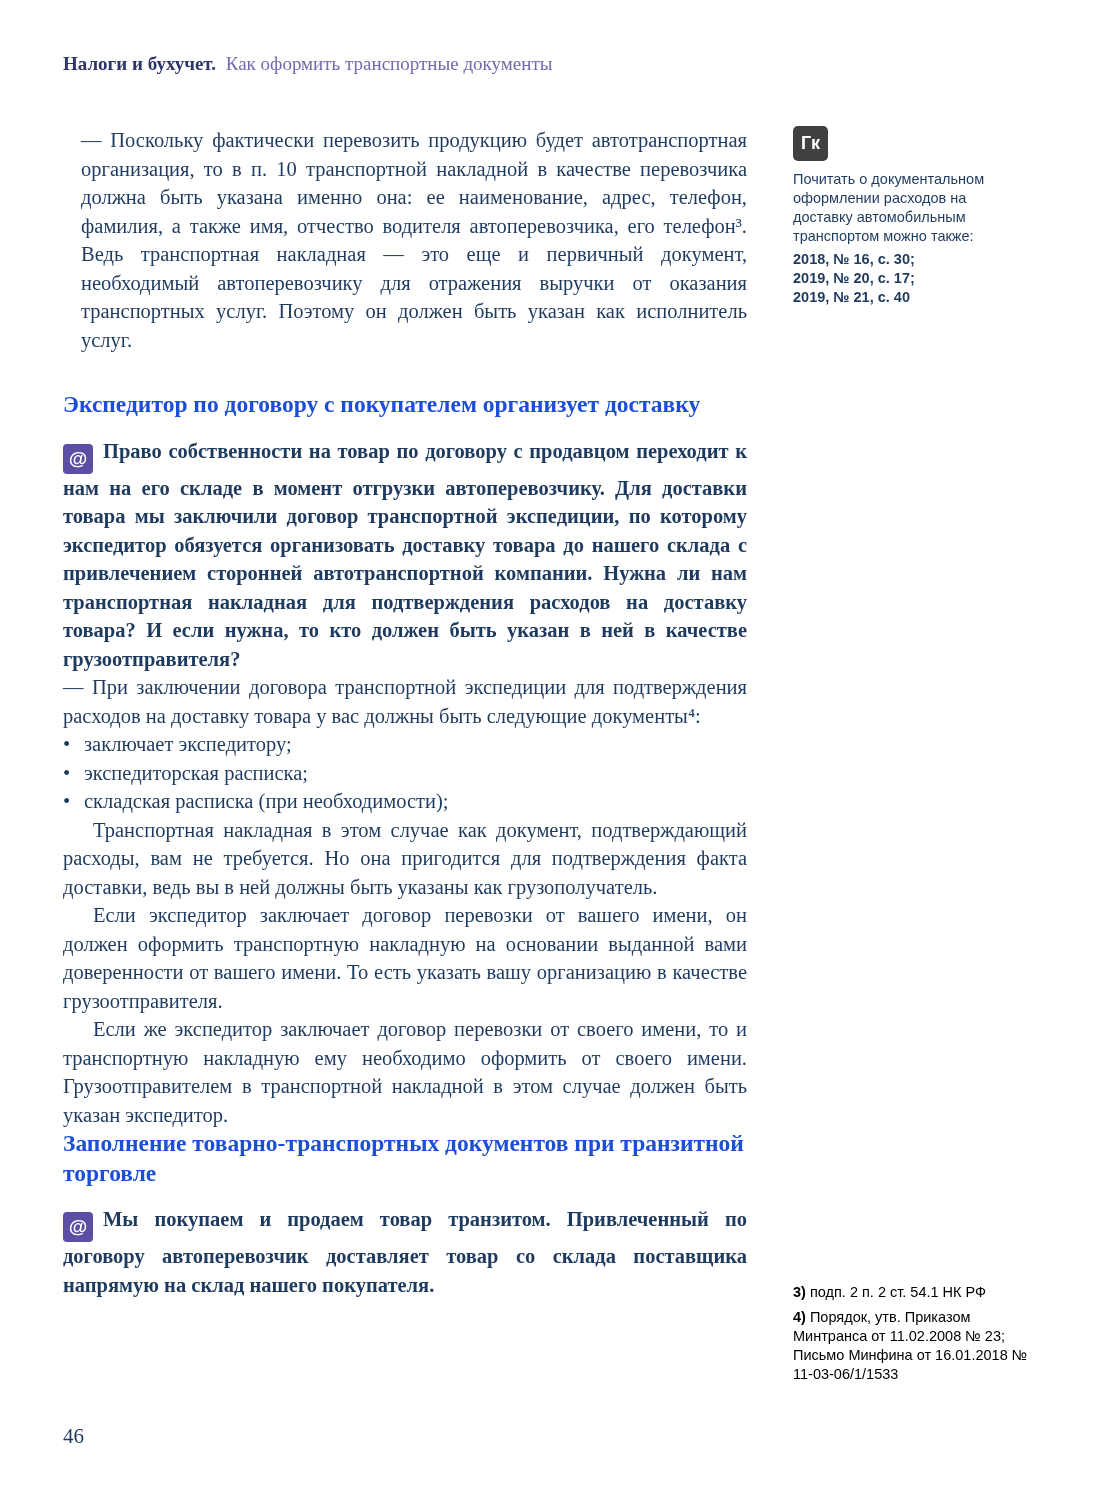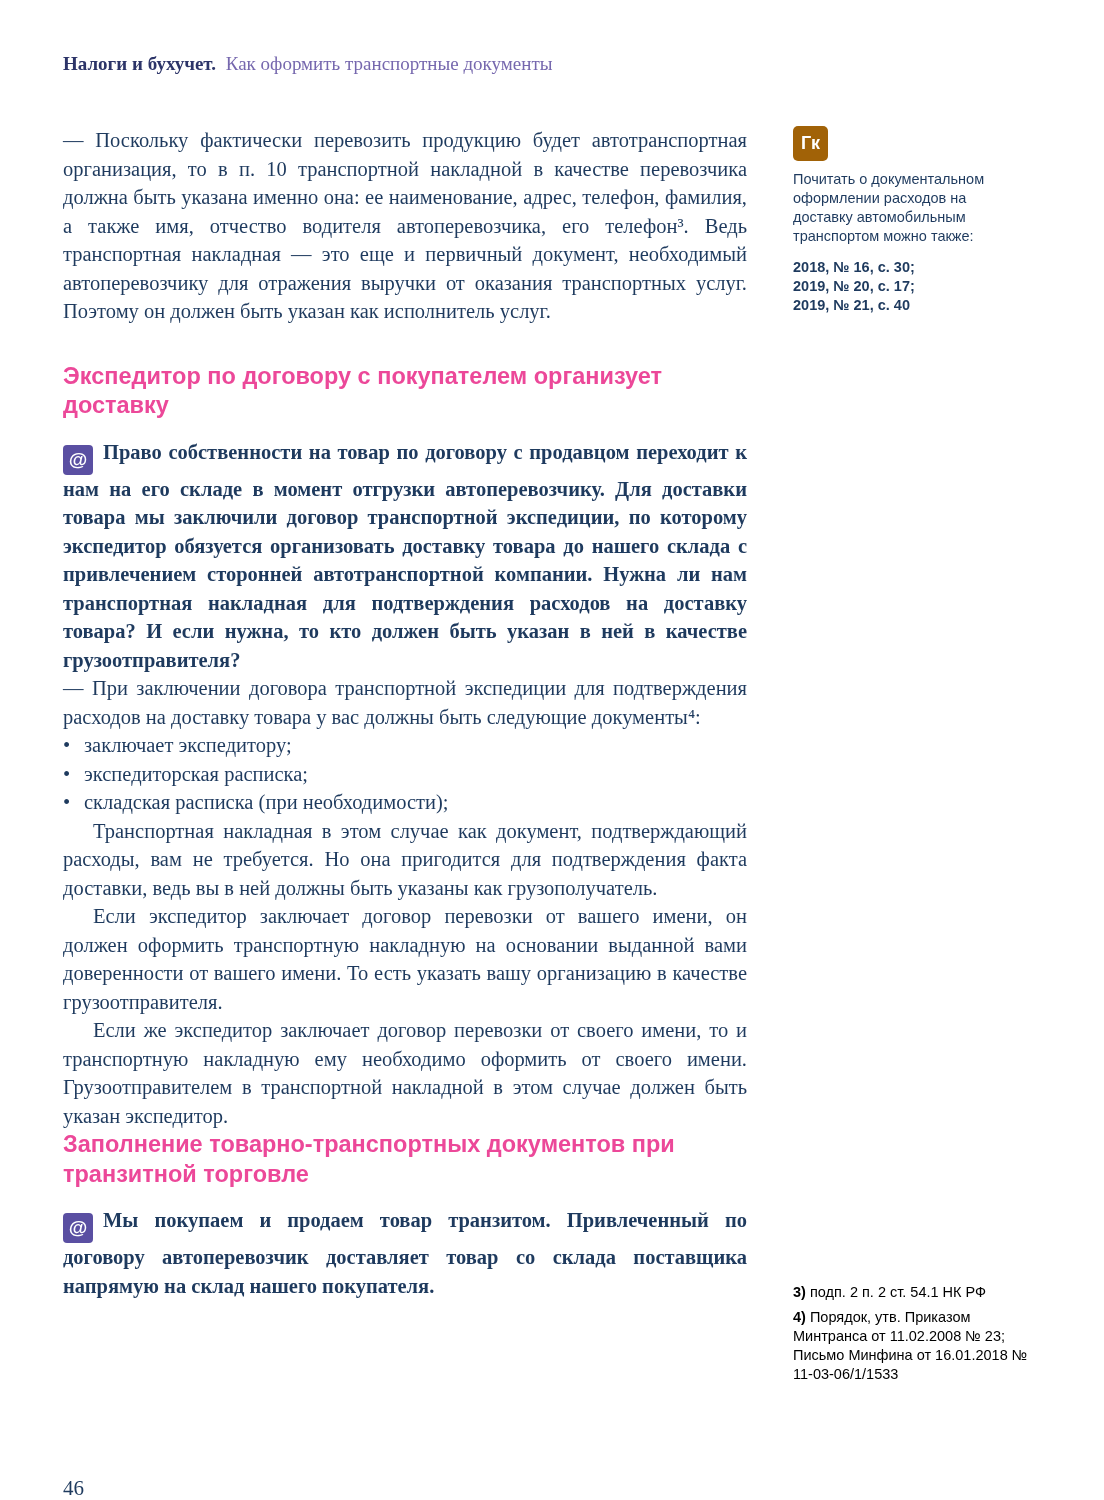--- a/index.html
+++ b/index.html
@@ -20,26 +20,26 @@
   .header .section { font-weight:bold; color:#2c3468; }
   .header .title  { color:#7668ae; margin-left:5px; }
 
   
   .main-col { position:absolute; left:63px; top:126px; width:684px; }
   .body-text {
     font-size:20.5px; line-height:28.5px;
     text-align:justify;
     color:#1e3a5e;
   }
-  .intro { margin-bottom:36px; }
+  .intro { margin-bottom:36px;margin-left:18px; }
   h2.section-heading {
-    font-family:Liberation Sans, sans-serif;
+    font-family:Liberation Serif, serif;
     font-weight:700;
     font-size:23.5px; line-height:29.5px;
-    color:#ec4899;
+    color:#1d4ed8;
     margin:0 0 17px 0;
   }
   .s2 { margin-top:40px; }
   .question {
     font-weight:bold;
     font-size:20.5px; line-height:28.5px;
     text-align:justify;
   }
   .at-icon {
     display:inline-block;
@@ -61,43 +61,43 @@
 
   
   .sidebar {
     position:absolute; left:793px; top:126px; width:232px;
     font-family:"Liberation Sans", sans-serif;
     font-size:14.5px; line-height:19px;
     color:#1e3a5e;
   }
   .gk-logo {
     width:35px; height:35px;
-    background:#a16207;
+    background:#404040;
     border-radius:5px;
     color:#ffffff;
     font-family:"Liberation Sans", sans-serif;
     font-weight:bold;
     font-size:18px; line-height:35px;
     text-align:center;
     margin-bottom:9px;
   }
-  .sidebar-note { margin-bottom:12px; }
+  .sidebar-note { margin-bottom:4px; }
   .sidebar-refs .ref { display:block; font-weight:bold; }
 
   .footnotes {
     position:absolute; left:793px; top:1283px; width:240px;
     font-family:"Liberation Sans", sans-serif;
     font-size:14.5px; line-height:19px;
     color:#000000;
   }
   .footnote { margin-bottom:6px; }
   .fn-num { font-weight:bold; }
 
   .page-number {
-    position:absolute; left:63px; top:1476px;
+    position:absolute; left:63px; top:1424px;
     font-size:21px;
     color:#1e3a5e;
   }
 </style>
 </head>
 <body>
 
 <div class="page">
 
   <header class="header">

